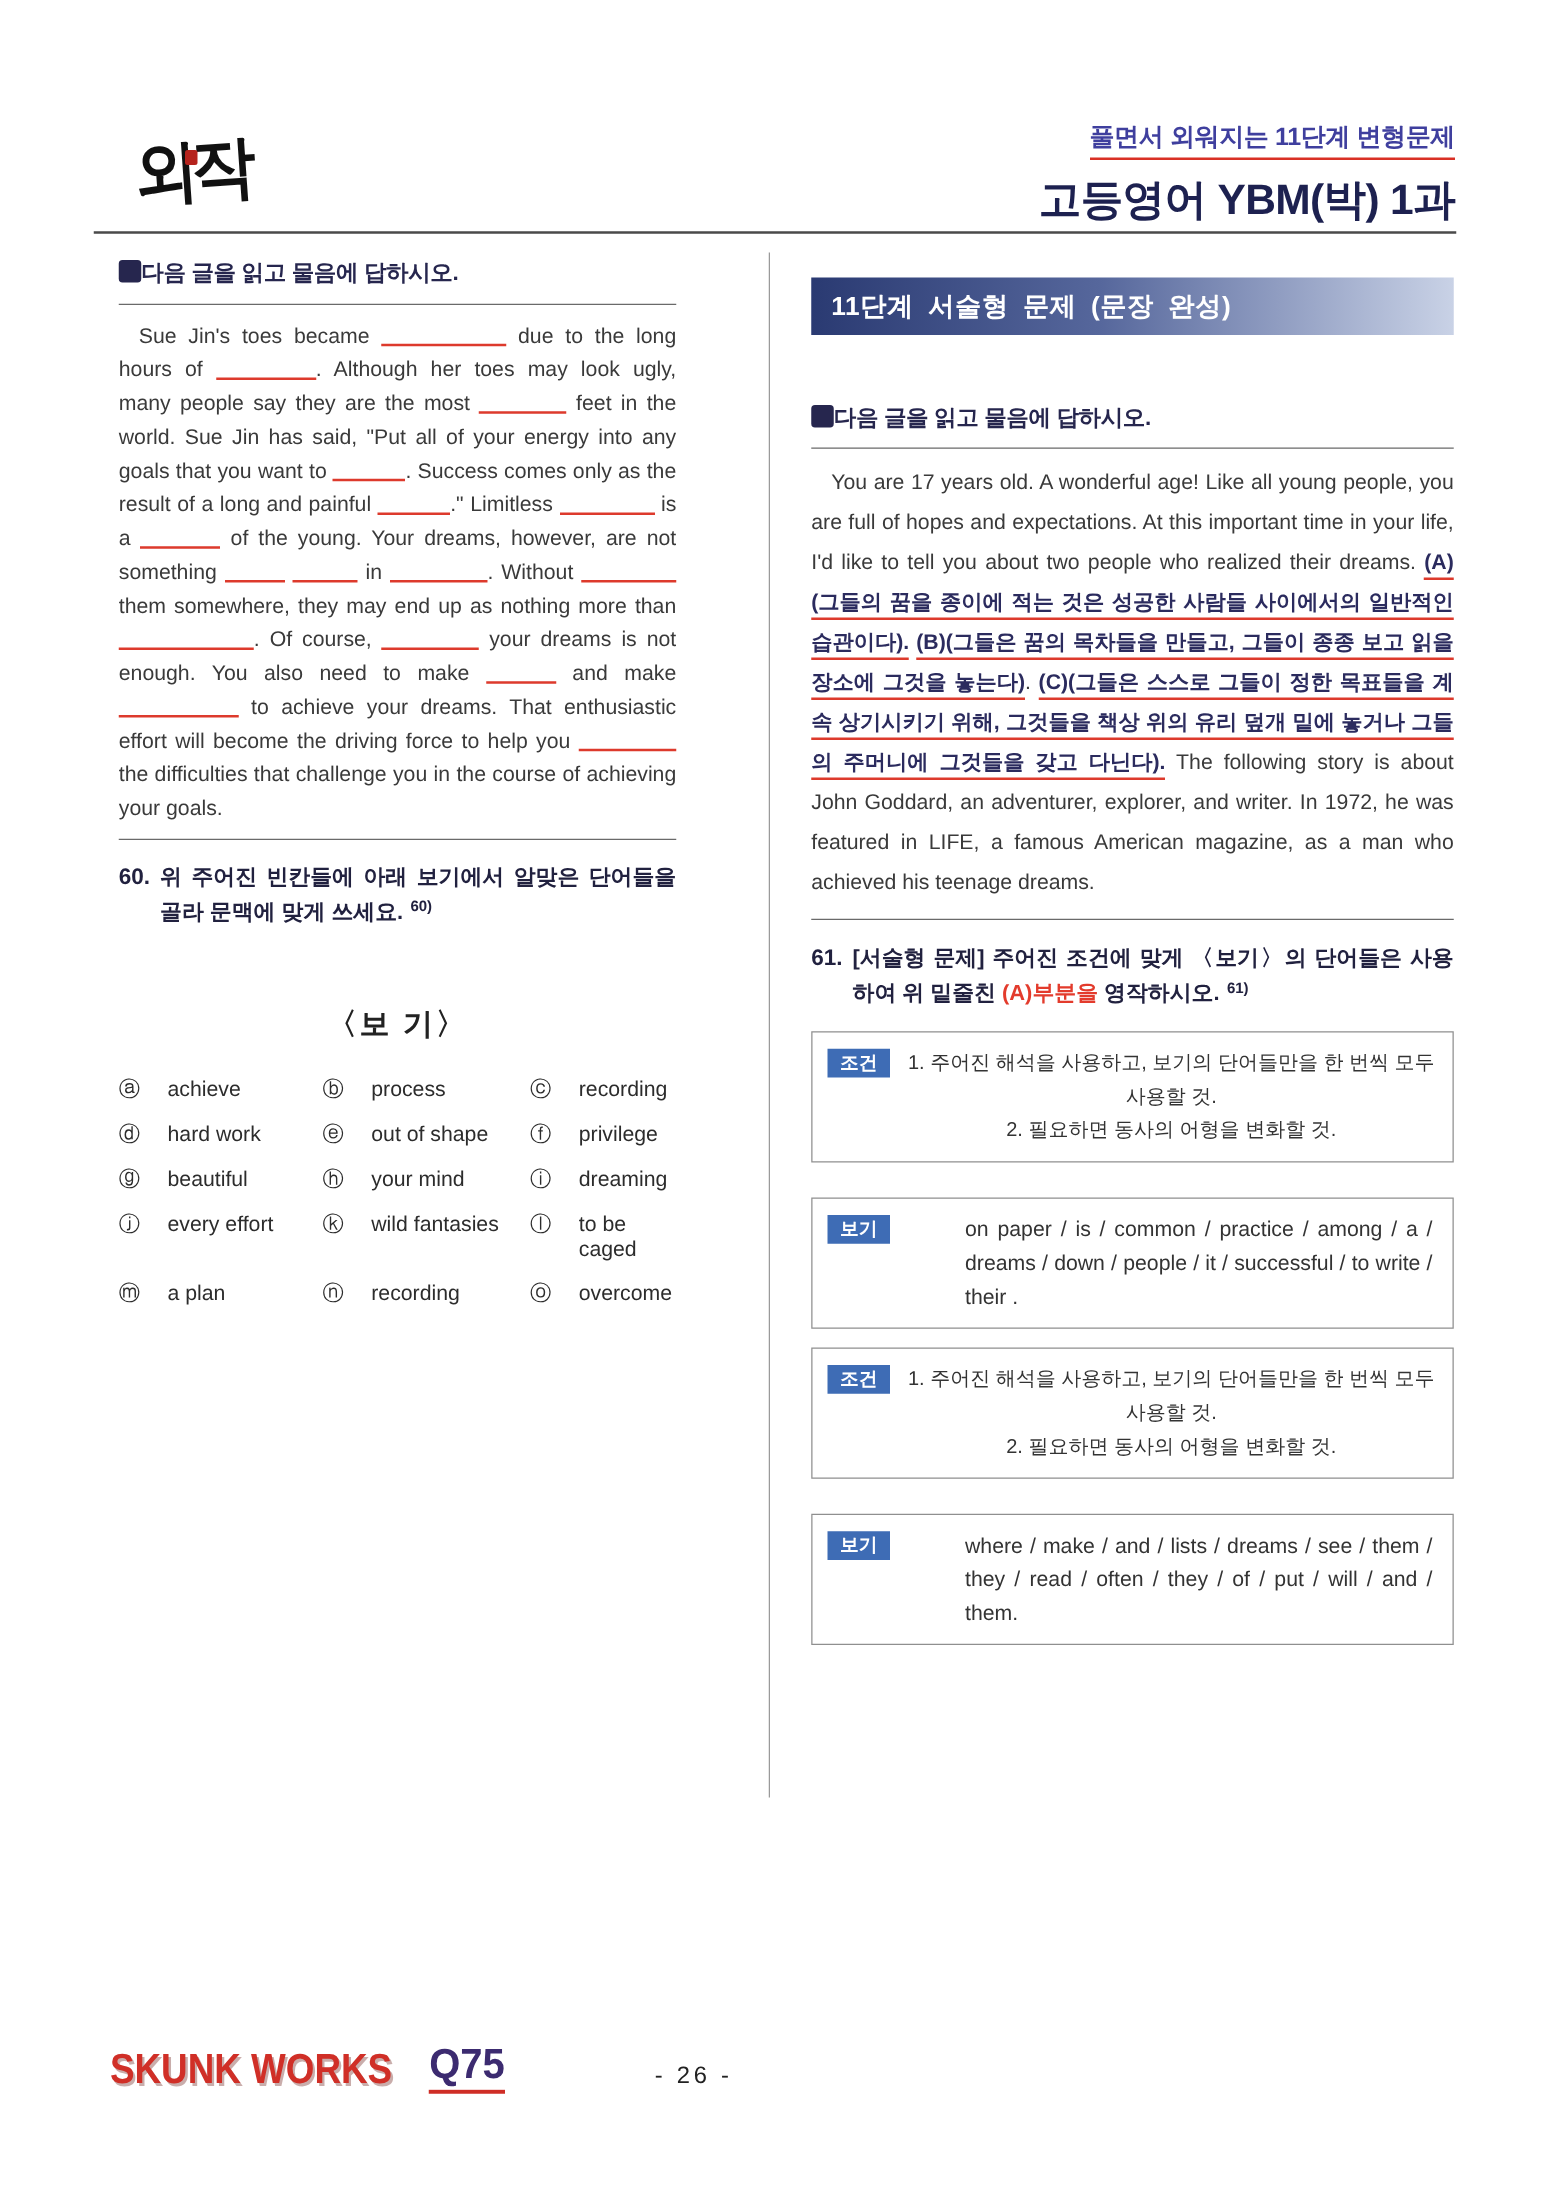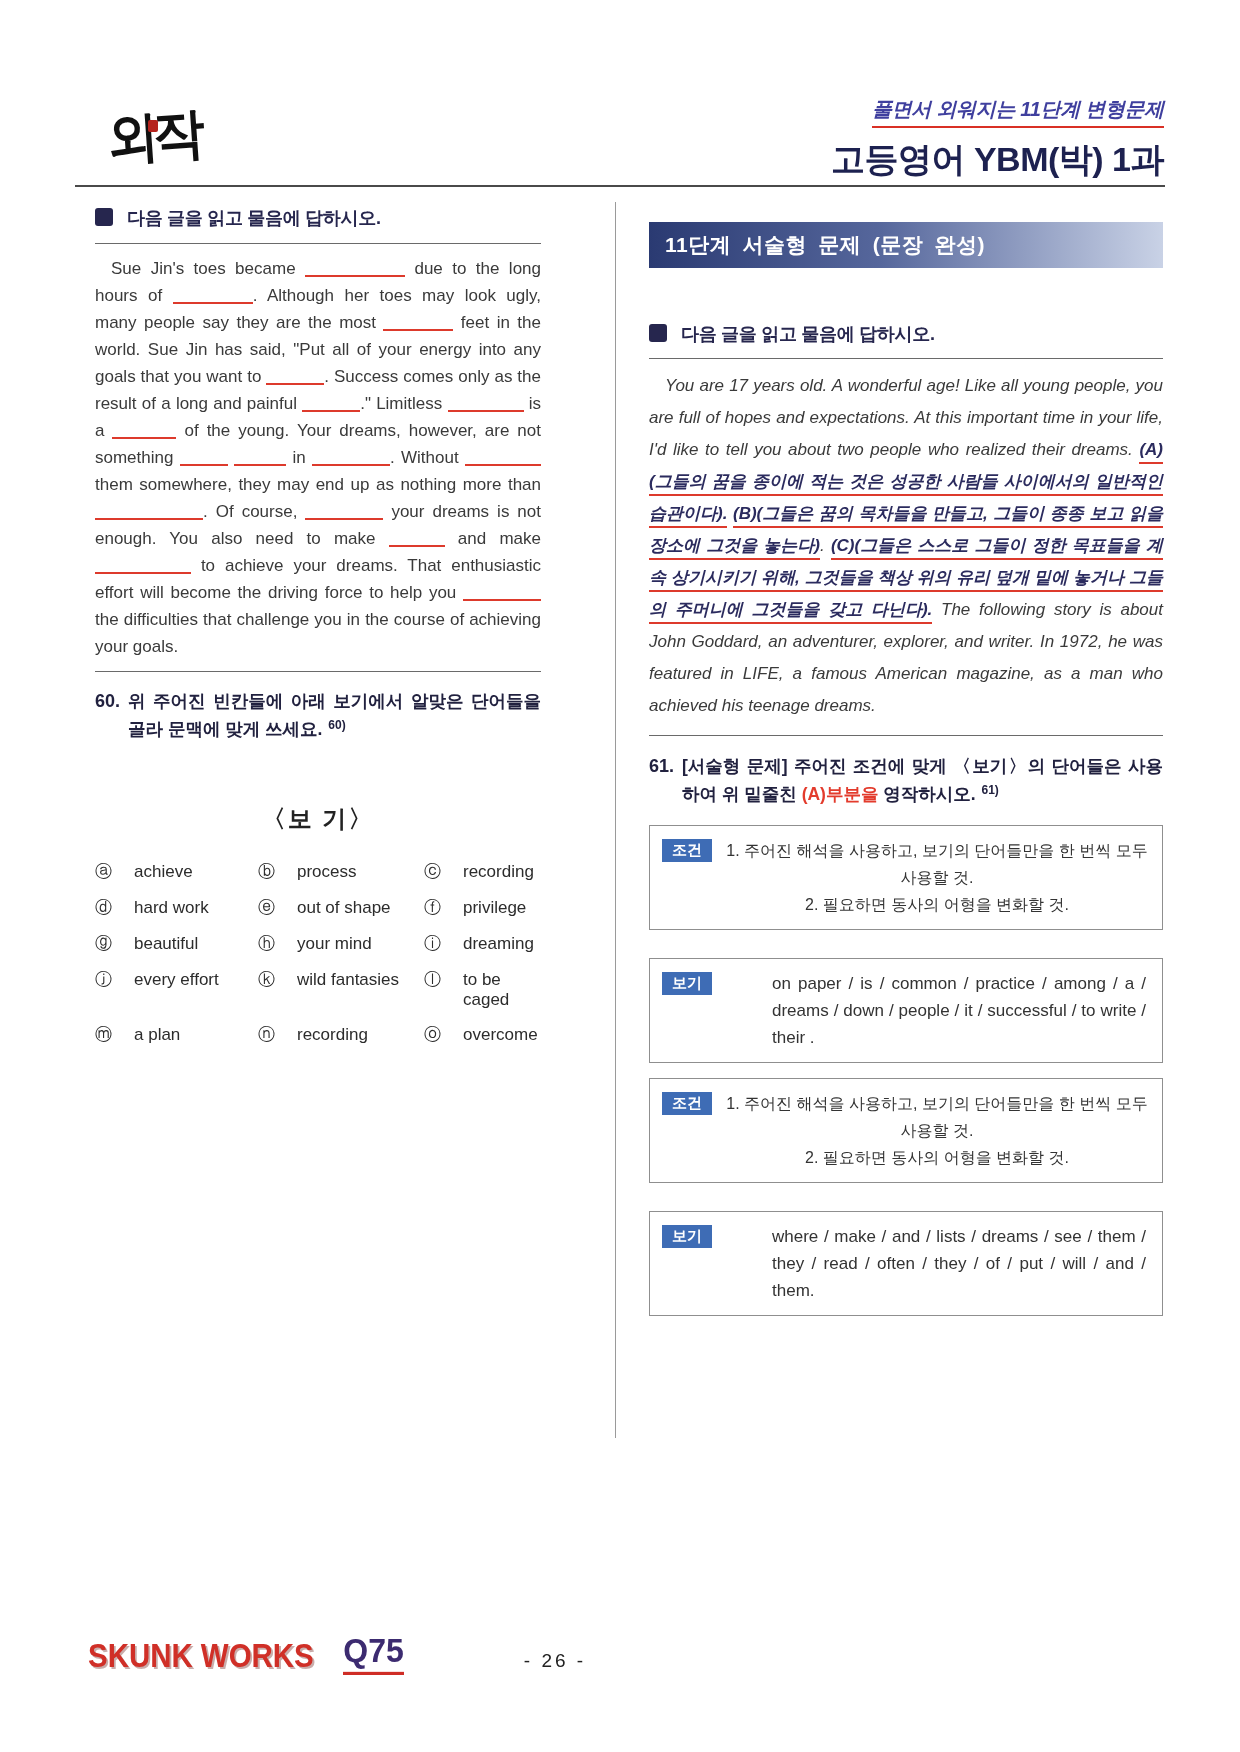--- a/index.html
+++ b/index.html
@@ -9,27 +9,27 @@
     margin:0 auto;overflow:hidden;
   }
   
   .logo{position:absolute;left:88px;top:92px;width:130px;height:90px;
     display:flex;align-items:center;justify-content:center;}
   .logo-text{font-family:"DejaVu Serif","Liberation Serif",serif;font-weight:900;
     font-size:52px;color:#111;transform:rotate(-4deg) scaleY(1.05);letter-spacing:-6px;}
   .seal{position:absolute;left:60px;top:28px;width:10px;height:12px;background:#b5231d;border-radius:2px;}
   .header-right{position:absolute;right:76px;top:96px;text-align:right;}
   .tagline{display:inline-block;font-size:20px;font-weight:700;color:#3f3f9e;
-    padding-bottom:3px;border-bottom:2.5px solid #d93025;letter-spacing:-0.3px;font-style:italic;}
+    padding-bottom:3px;border-bottom:2.5px solid #d93025;letter-spacing:-0.3px;}
   .main-title{margin-top:9px;font-size:34px;font-weight:700;color:#1d2150;letter-spacing:-0.5px;}
   .header-rule{position:absolute;left:75px;right:75px;top:185px;border-top:2px solid #4a4a4a;}
   .col-divider{position:absolute;left:615px;top:202px;height:1236px;border-left:1.5px solid #9a9a9a;}
 
   
-  .instr{display:flex;gap:14px;align-items:flex-start;}
+  .instr{display:flex;align-items:flex-start;}
   .bullet{flex:none;width:18px;height:18px;background:#26264e;border-radius:3px;margin-top:2px;}
   .instr-text{font-size:18px;font-weight:700;color:#26264e;letter-spacing:-0.3px;}
   .rule{border-top:1.2px solid #6a6a6a;}
   .passage{margin:0;font-size:17px;line-height:27px;text-align:justify;color:#3a3a3a;text-indent:16px;}
   .blank{display:inline-block;border-bottom:2px solid #dd3a2c;height:12px;vertical-align:-3px;}
   .u{color:#2b2b5e;font-weight:700;border-bottom:2px solid #dd3a2c;padding-bottom:3px;}
   .red{color:#e33b2c;}
   .sup{font-size:12px;position:relative;top:-6px;margin-left:1px;}
   .question{display:flex;gap:8px;}
   .qnum{flex:none;font-size:18px;font-weight:700;color:#21213f;line-height:28px;}
@@ -46,21 +46,21 @@
   .wb-item{display:flex;gap:22px;align-items:baseline;}
   .wb-label{font-size:17px;color:#2c2c2c;}
   .wb-word{font-size:17px;color:#2c2c2c;}
 
   
   .col-right{position:absolute;left:649px;top:222px;width:514px;}
   .banner{background:linear-gradient(to right,#2a3a72 0%,#56679c 45%,#c9d2e6 100%);
     color:#fff;font-size:21px;font-weight:700;padding:9px 16px;letter-spacing:0.5px;word-spacing:5px;}
   .col-right .instr{margin-top:54px;}
   .col-right .rule1{margin-top:12px;}
-  .passage.rp{margin-top:11px;line-height:32px;font-style:italic;}
+  .passage.rp{margin-top:11px;line-height:32px;}
   .col-right .rule2{margin-top:13px;}
   .col-right .question{margin-top:16px;}
   .cbox{margin-top:15px;border:1.2px solid #8f8f8f;padding:11px 12px;display:flex;gap:12px;align-items:flex-start;}
   .boxlabel{flex:none;background:#3e6cb5;color:#fff;font-size:15px;font-weight:700;padding:2px 10px;margin-top:2px;}
   .cbody{flex:1;font-size:16px;color:#333;line-height:27px;}
   .cbody.eng{font-size:17px;text-align:justify;line-height:27px;padding-right:4px;margin-left:48px;}
   .cond-line{white-space:normal;text-align:center;}
   .q62{margin-top:42px;}
   .gap28{margin-top:28px;}
 

